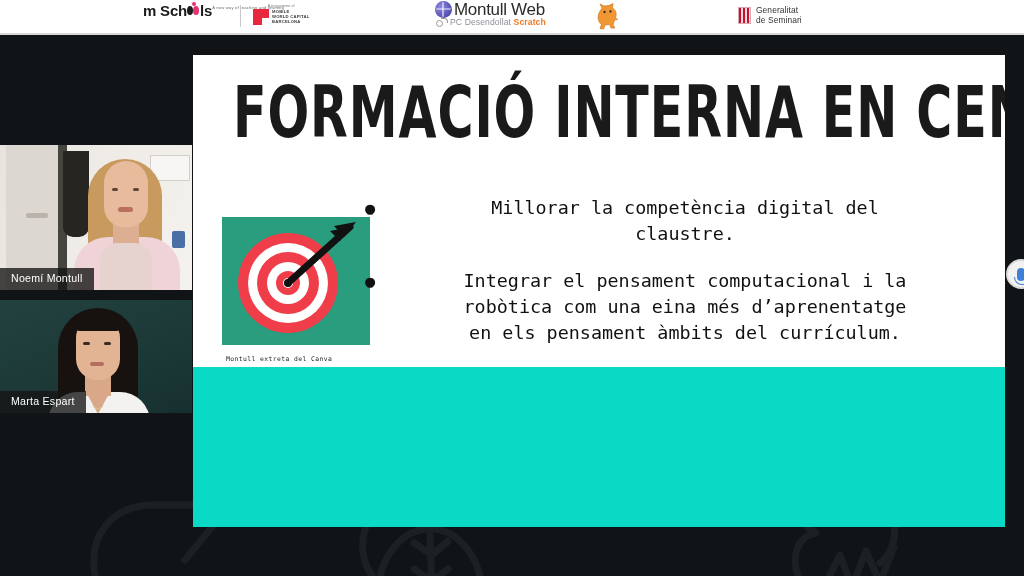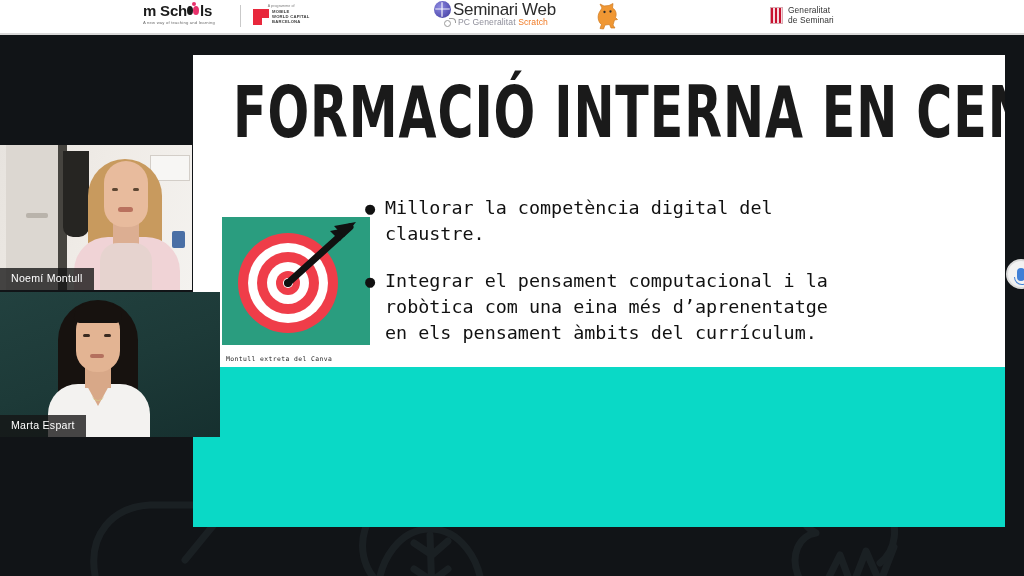--- a/index.html
+++ b/index.html
@@ -18,21 +18,21 @@
     z-index:40;
   }
   #banner-rule{
     position:absolute;left:0;top:33px;width:1024px;height:2px;
     background:#d9d9d9;z-index:40;
   }
 
   .logo-block{position:absolute;display:flex;align-items:center;}
 
   
-  #logo-mschools{left:143px;top:3px;flex-direction:column;align-items:flex-start;}
+  #logo-mschools{left:143px;top:3px;flex-direction:row;align-items:flex-start;}
   .msch-row{display:flex;align-items:center;}
   .msch-word{
     font-family:"Liberation Sans", sans-serif;
     font-weight:bold;font-size:15px;color:#1b1b1b;letter-spacing:-0.2px;
     line-height:15px;
   }
   .msch-oo{
     display:inline-block;width:13px;height:13px;position:relative;margin:0 0px;
     vertical-align:middle;
   }
@@ -98,27 +98,27 @@
   .sem-plug:before{
     content:"";position:absolute;left:0;top:2px;width:5px;height:5px;
     border:1.2px solid #9b9b9b;border-radius:50%;
   }
   .sem-plug:after{
     content:"";position:absolute;left:5px;top:0px;width:6px;height:4px;
     border-top:1.2px solid #9b9b9b;border-right:1.2px solid #9b9b9b;
     border-top-right-radius:4px;
   }
   .sem-sub{font-size:8.6px;color:#8f8f9b;letter-spacing:.1px;}
-  .sem-sub b{color:#f07a24;font-weight:normal;text-align:center;}
+  .sem-sub b{color:#f07a24;font-weight:bold;text-align:center;}
   .sem-cat{
     position:absolute;left:160px;top:2px;width:26px;height:28px;
   }
 
   
-  #logo-gen{left:738px;top:6px;display:flex;align-items:center;margin-left:32px;}
+  #logo-gen{left:738px;top:6px;display:flex;align-items:center;}
   .gen-mark{
     width:13px;height:17px;margin-right:5px;flex:0 0 auto;
     background:repeating-linear-gradient(to right,#c8102e 0px,#c8102e 2px,#f6d9de 2px,#f6d9de 4px);
     border:1px solid #d8a9b1;box-sizing:border-box;
   }
   .gen-lines{display:flex;flex-direction:column;}
   .gen-l{font-size:8.4px;color:#333;line-height:9.6px;letter-spacing:.1px;}
 
   
   #stage{
@@ -152,32 +152,32 @@
 
   #bullets{
     position:absolute;left:172px;top:140px;width:620px;
     font-family:"DejaVu Sans Mono","Liberation Mono",monospace;
     font-size:18.4px;line-height:26px;color:#111111;
   }
   .bullet{display:flex;margin-bottom:21px;}
   .bullet .dot{
     flex:0 0 auto;width:20px;font-size:17px;line-height:26px;color:#111;
   }
-  .bullet .btxt{flex:1 1 auto;white-space:pre-line;}
+  .bullet .btxt{flex:1 1 auto;white-space:pre-line;text-align:center;}
 
   #slide-band{
     position:absolute;left:0;bottom:0;width:812px;height:160px;background:#0ad9c6;
   }
 
   
   .tile{
     position:absolute;left:0;width:192px;overflow:hidden;background:#7f1d1d;
   }
   #tile-1{top:110px;height:145px;}
-  #tile-2{top:257px;height:145px;padding-left:28px;}
+  #tile-2{top:265px;height:113px;}
   .tile-name{
     position:absolute;left:0;bottom:0;
     background:rgba(20,20,20,.78);color:#ffffff;
     font-size:10.6px;line-height:10.6px;padding:5px 11px 6px 11px;
     letter-spacing:.25px;
   }
 
   
   .cam1-bg{position:absolute;inset:0;background:linear-gradient(110deg,#e7e3de 0%,#efebe6 45%,#f4f2ef 100%);}
   .cam1-door{position:absolute;left:6px;top:0;width:54px;height:145px;background:#dcd7d1;}
@@ -245,25 +245,25 @@
         <div class="mwc-l">MOBILE</div>
         <div class="mwc-l">WORLD CAPITAL</div>
         <div class="mwc-l">BARCELONA</div>
       </div>
     </div>
   </div>
 
   <div class="logo-block" id="logo-seminari">
     <div class="sem-row1">
       <span class="sem-brain"></span>
-      <span class="sem-title">Seminari Web</span>
+      <span class="sem-title">Montull Web</span>
     </div>
     <div class="sem-row2">
       <span class="sem-plug"></span>
-      <span class="sem-sub"><span>PC Generalitat </span><b>Scratch</b></span>
+      <span class="sem-sub"><span>PC Desendollat </span><b>Scratch</b></span>
     </div>
     <svg class="sem-cat" viewBox="0 0 52 56">
       <path d="M16 10 L12 2 L20 6 L30 5 L38 1 L37 10 C44 14 46 22 43 29 L47 33 L41 34 L38 44 L42 50 L34 50 L31 43 L22 44 L19 52 L12 51 L15 43 C8 38 6 26 11 18 Z" fill="#f09733" stroke="#cf7a20" stroke-width="1.4"></path>
       <circle cx="21" cy="18" r="2.3" fill="#2b2b2b"></circle>
       <circle cx="33" cy="17" r="2.3" fill="#2b2b2b"></circle>
     </svg>
   </div>
 
   <div class="logo-block" id="logo-gen">
     <div class="gen-mark"></div>

